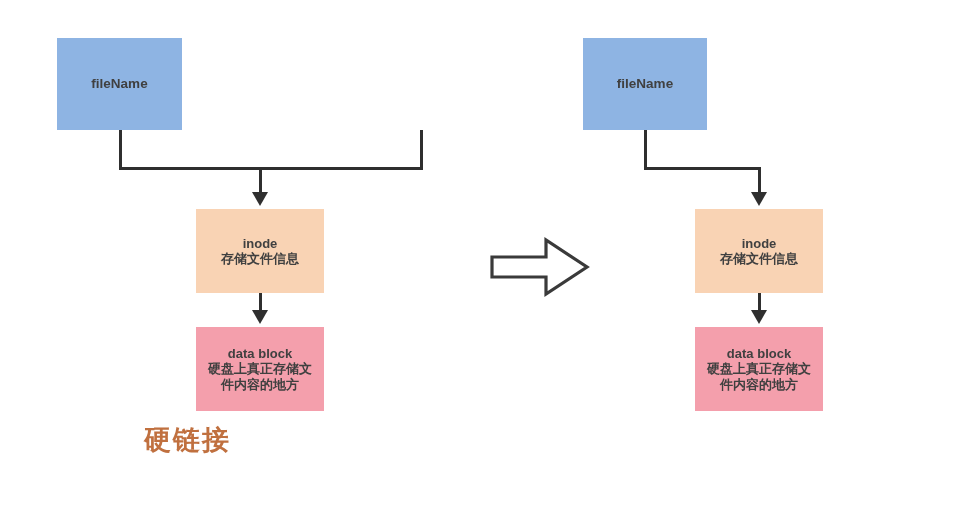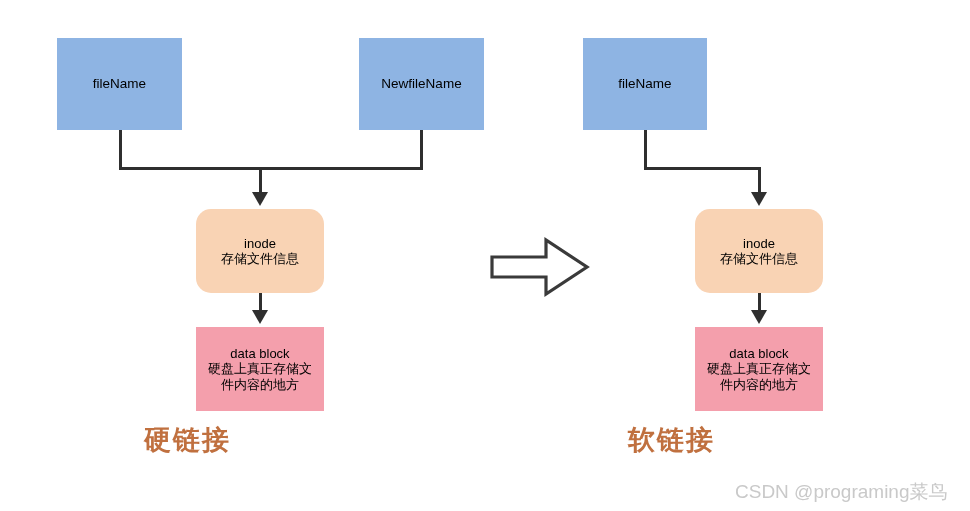--- a/index.html
+++ b/index.html
@@ -17,36 +17,36 @@
     background: #ffffff;
     overflow: hidden;
   }
   .node {
     position: absolute;
     box-sizing: border-box;
     display: flex;
     flex-direction: column;
     align-items: center;
     justify-content: center;
-    color: #000000;
+    color: #404040;
     text-align: center;
     line-height: 1.18;
+    font-weight: bold;
   }
   .node .ln {
     display: block;
     white-space: pre;
   }
   .node-file {
     background: #8eb4e3;
     font-size: 13.5px;
   }
   .node-inode {
     background: #f9d3b4;
     font-size: 13px;
-    border-radius: 15px;
   }
   .node-datablock {
     background: #f49fac;
     font-size: 13px;
     justify-content: center;
   }
   
   .vline {
     position: absolute;
     width: 3px;
@@ -86,23 +86,20 @@
 </style>
 </head>
 <body>
 
 <div id="canvas">
 
   <div class="node node-file" style="left:57px; top:38px; width:125px; height:92px;">
     <span class="ln">fileName</span>
   </div>
 
-  <div class="node node-file" style="left:359px; top:38px; width:125px; height:92px;">
-    <span class="ln">NewfileName</span>
-  </div>
 
   <div class="vline" style="left:119px; top:130px; height:40px;"></div>
 
   <div class="vline" style="left:420px; top:130px; height:40px;"></div>
 
   <div class="hline" style="left:119px; top:167px; width:304px;"></div>
 
   <div class="vline" style="left:259px; top:167px; height:28px;"></div>
   <div class="arrowhead" style="left:252px; top:192px;"></div>
 
@@ -146,17 +143,15 @@
 
   <div class="vline" style="left:758px; top:293px; height:20px;"></div>
   <div class="arrowhead" style="left:751px; top:310px;"></div>
 
   <div class="node node-datablock" style="left:695px; top:327px; width:128px; height:84px;">
     <span class="ln">data block</span>
     <span class="ln">硬盘上真正存储文</span>
     <span class="ln">件内容的地方</span>
   </div>
 
-  <div class="caption" style="left:628px; top:422px;">软链接</div>
 
-  <div class="watermark" style="left:735px; top:479px;">CSDN @programing菜鸟</div>
 
 </div>
 
 </body></html>

